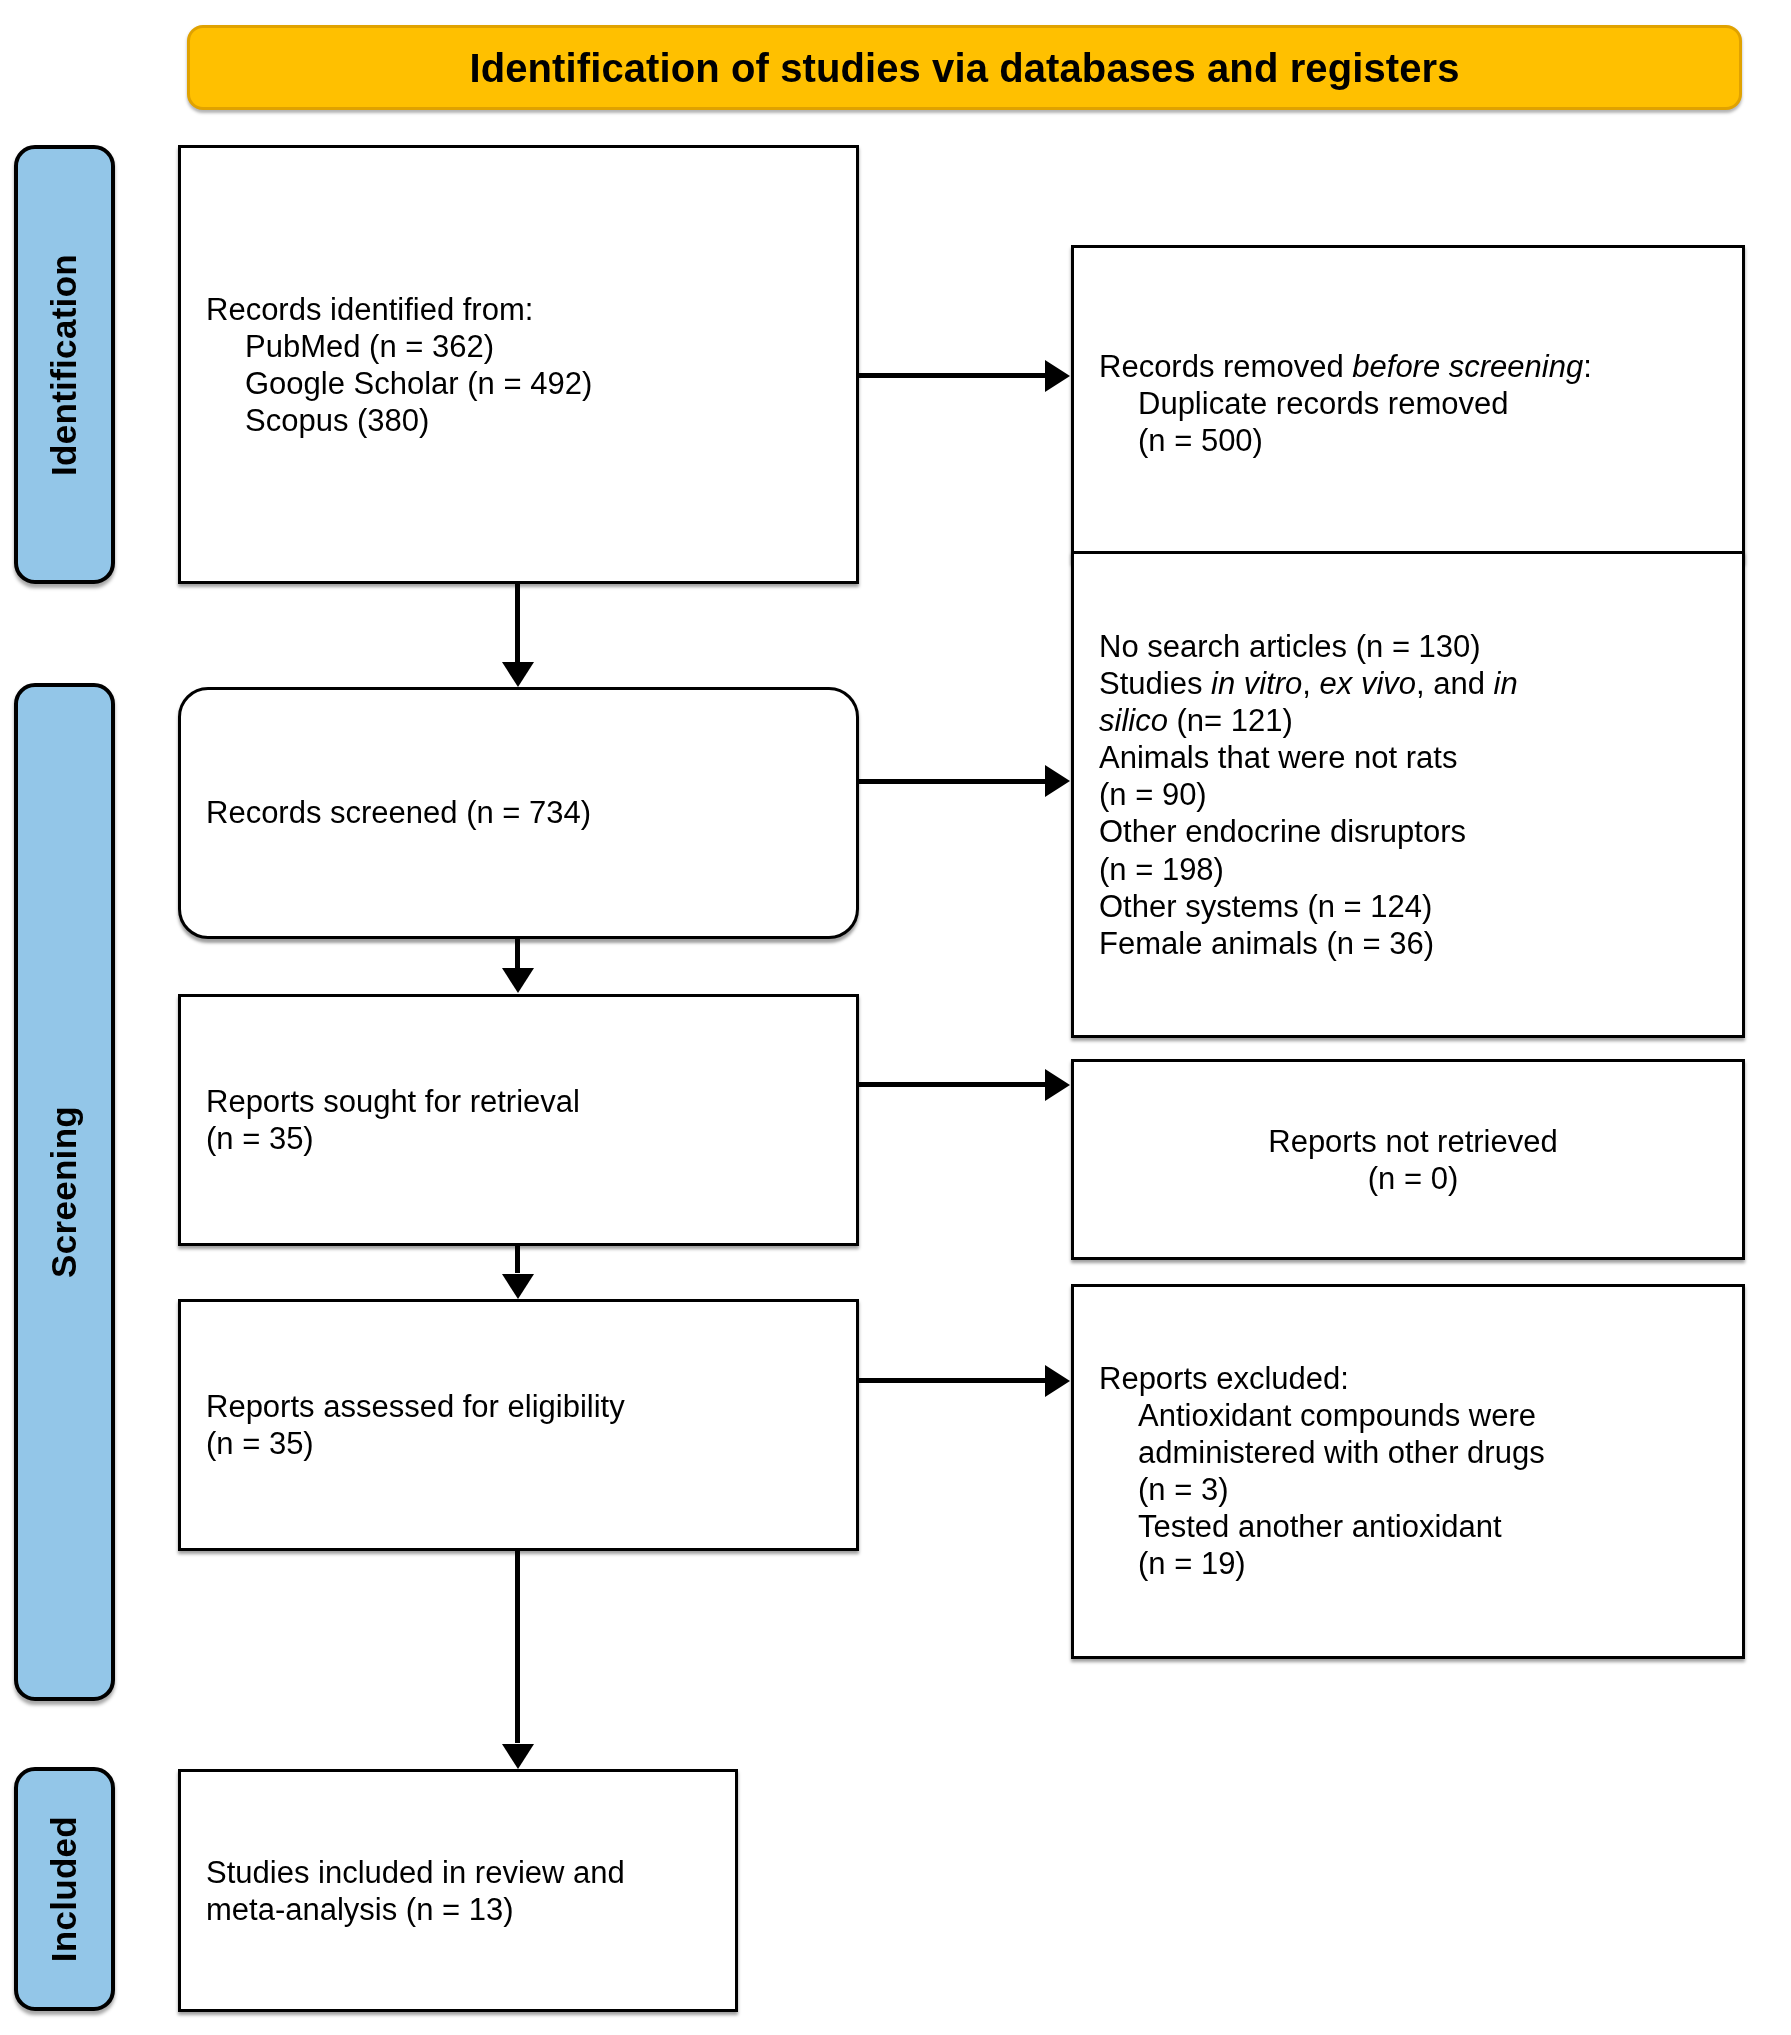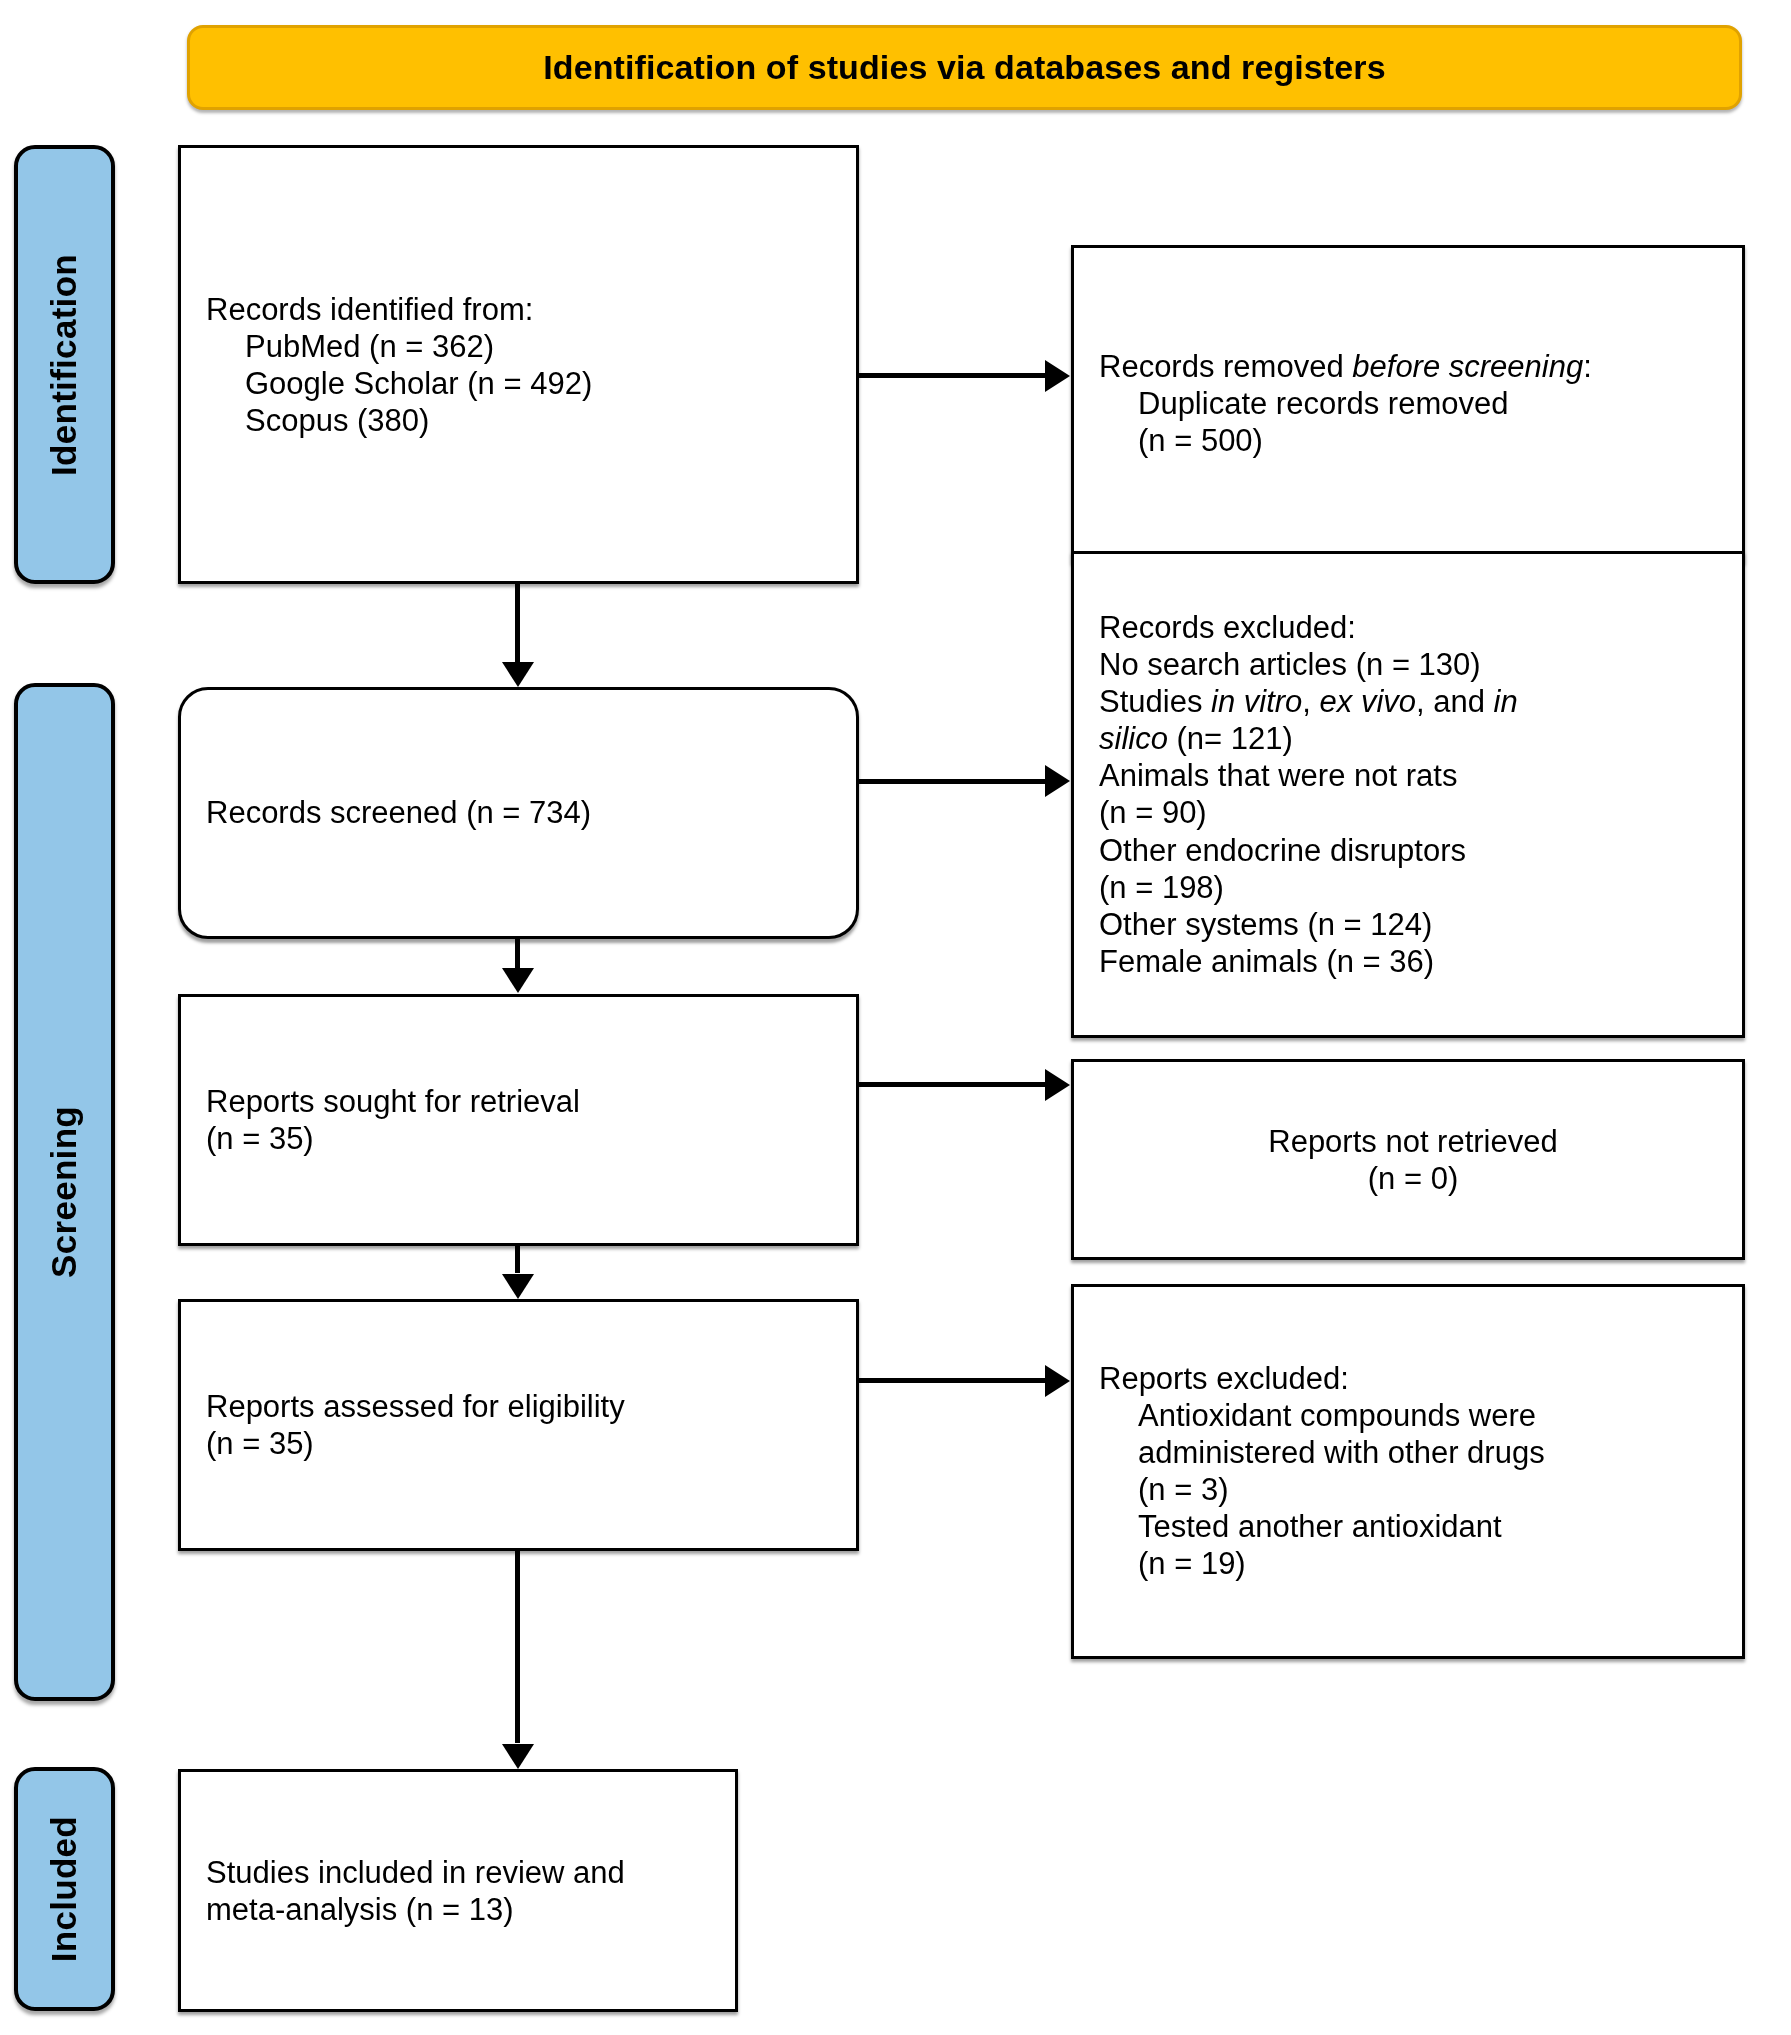--- a/index.html
+++ b/index.html
@@ -12,21 +12,21 @@
 
   
   .banner{
     position:absolute;left:187px;top:25px;width:1555px;height:85px;
     background:#FFC000;border:3.1px solid #E0A200;border-radius:16px;
     box-sizing:border-box;
     display:flex;align-items:center;justify-content:center;
     box-shadow:0 2.5px 3.1px rgba(0,0,0,.30);
   }
   .banner-title{
-    font-size:34px;font-weight:bold;color:#000;letter-spacing:0.1px;
+    font-size:40px;font-weight:bold;color:#000;letter-spacing:0.1px;
     text-align:center;line-height:1.1;
   }
 
   
   .phase{
     position:absolute;left:13.7px;width:101px;
     background:#93C6E8;border:4.4px solid #000;border-radius:21px;
     box-sizing:border-box;
     display:flex;align-items:center;justify-content:center;
     box-shadow:0 3.1px 3.7px rgba(0,0,0,.35);
@@ -143,21 +143,20 @@
   <div class="fbox" id="box-removed">
     <div class="body mid">
       <span class="ln wrap"><span>Records removed </span><span class="it">before screening</span><span>:</span></span>
       <span class="ln ind">Duplicate records removed</span>
       <span class="ln ind">(n = 500)</span>
     </div>
   </div>
 
   <div class="fbox" id="box-rec-excluded">
     <div class="body mid">
-      <span class="ln">Records excluded:</span>
       <span class="ln">No search articles (n = 130)</span>
       <span class="ln"><span>Studies </span><span class="it">in vitro</span><span>, </span><span class="it">ex vivo</span><span>, and </span><span class="it">in</span></span>
       <span class="ln"><span class="it">silico</span><span> (n= 121)</span></span>
       <span class="ln">Animals that were not rats</span>
       <span class="ln">(n = 90)</span>
       <span class="ln">Other endocrine disruptors</span>
       <span class="ln">(n = 198)</span>
       <span class="ln">Other systems (n = 124)</span>
       <span class="ln">Female animals (n = 36)</span>
     </div>

